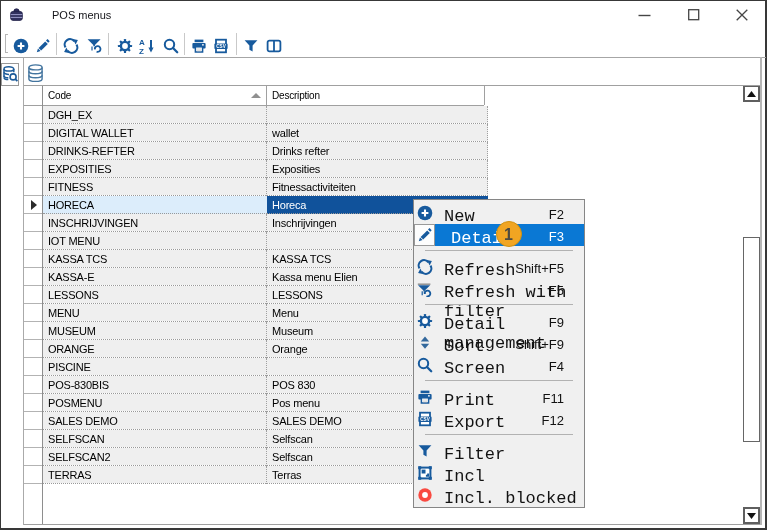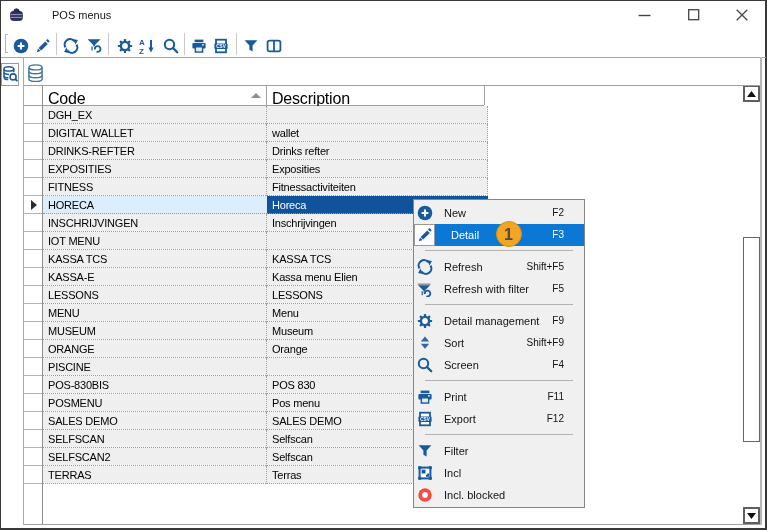--- a/index.html
+++ b/index.html
@@ -13,42 +13,42 @@
 #tbborder { position:absolute; left:1px; top:57px; width:765px; height:1px; background:#a6a6a6; }
 .tbdiv { position:absolute; top:33px; width:1px; height:22px; background:#c9c9c9; }
 
 #sidetab { position:absolute; left:1px; top:63px; width:18px; height:23px; background:#fff; border:1px solid #989898; }
 #panelL { position:absolute; left:23px; top:57px; width:1px; height:468px; background:#aaa; }
 #panelR { position:absolute; left:760px; top:57px; width:2px; height:468px; background:#b6b6b6; }
 #botline { position:absolute; left:23px; top:524px; width:738px; height:1px; background:#a0a0a0; }
 
 #gridtop { position:absolute; left:24px; top:85px; width:736px; height:1px; background:#a0a0a0; }
 #hdr { position:absolute; left:24px; top:86px; height:19px; background:#fff; }
-#hdr .cell { position:absolute; top:0; height:19px; font-size:16px; letter-spacing:-0.2px; color:#000; }
+#hdr .cell { position:absolute; top:0; height:19px; font-size:10px; letter-spacing:-0.2px; color:#000; }
 #hdrbot { position:absolute; left:24px; top:105px; width:460px; height:1px; background:#a0a0a0; }
 #indbor { position:absolute; left:42px; top:86px; width:1px; height:438px; background:#8e8e8e; }
 #rows { position:absolute; left:24px; top:106px; width:464px; }
 .row { position:relative; width:464px; height:18px; }
 .ind { position:absolute; left:0; top:0; width:18px; height:18px; background:#fff; border-bottom:1px solid #b3b3b3; }
 .rc { position:absolute; left:19px; top:0; width:445px; height:18px; background:#efefef; border-bottom:1px dotted #999; background-clip:padding-box; }
 .code, .desc { position:absolute; top:3px; font-size:11px; letter-spacing:-0.2px; color:#000; white-space:nowrap; }
 .code { left:24px; }
 .desc { left:248px; }
 .csep { position:absolute; left:242px; top:0; width:1px; height:18px; border-left:1px dotted #9f9f9f; }
 .rsep { position:absolute; left:463px; top:0; width:1px; height:18px; border-left:1px dotted #9f9f9f; }
 
 .sbbtn { position:absolute; left:743px; width:17px; height:17px; background:#fff; border:2px solid #5f5f5f; }
 #sbthumb { position:absolute; left:743px; top:237px; width:17px; height:205px; background:#fff; border:1px solid #666; }
 
 #menu { position:absolute; left:413px; top:199px; width:172px; height:309px; background:#f0f0f0; border:1px solid #868686; padding-top:2px; }
 .mi { position:relative; height:22px; }
 .msep { height:10px; position:relative; }
 .msep div { position:absolute; left:11px; right:11px; top:4px; height:1px; background:#b2b2b2; }
-.mlabel { position:absolute; left:30px; top:5px; font-size:11px; color:#121212; }
-.mkey { position:absolute; right:20px; top:5px; font-size:10px; color:#121212; }
+.mlabel { position:absolute; left:30px; top:5px; font-size:17px; color:#121212;font-family:Liberation Mono, monospace; }
+.mkey { position:absolute; right:20px; top:5px; font-size:13px; color:#121212; }
 .mi.hl { background:#0a78d4; margin-left:21px; }
 .mi.hl .mlabel { color:#fff; left:16px; }
 .mi.hl .mkey { color:#fff; }
 #dbox { position:absolute; left:0px; top:24px; width:21px; height:22px; background:#fdfdfd; border:1px solid #999; }
 .micon { position:absolute; left:3px; top:3px; }
 #badge { position:absolute; left:496px; top:220.5px; width:26px; height:26px; border-radius:50%; background:#f1a522; border:1.5px solid #d3920f; }
 #badge span { position:absolute; left:0; top:4px; width:23px; text-align:center; font-size:16px; font-weight:bold; color:#4c4a41; }
 </style>
 </head>
 <body>

